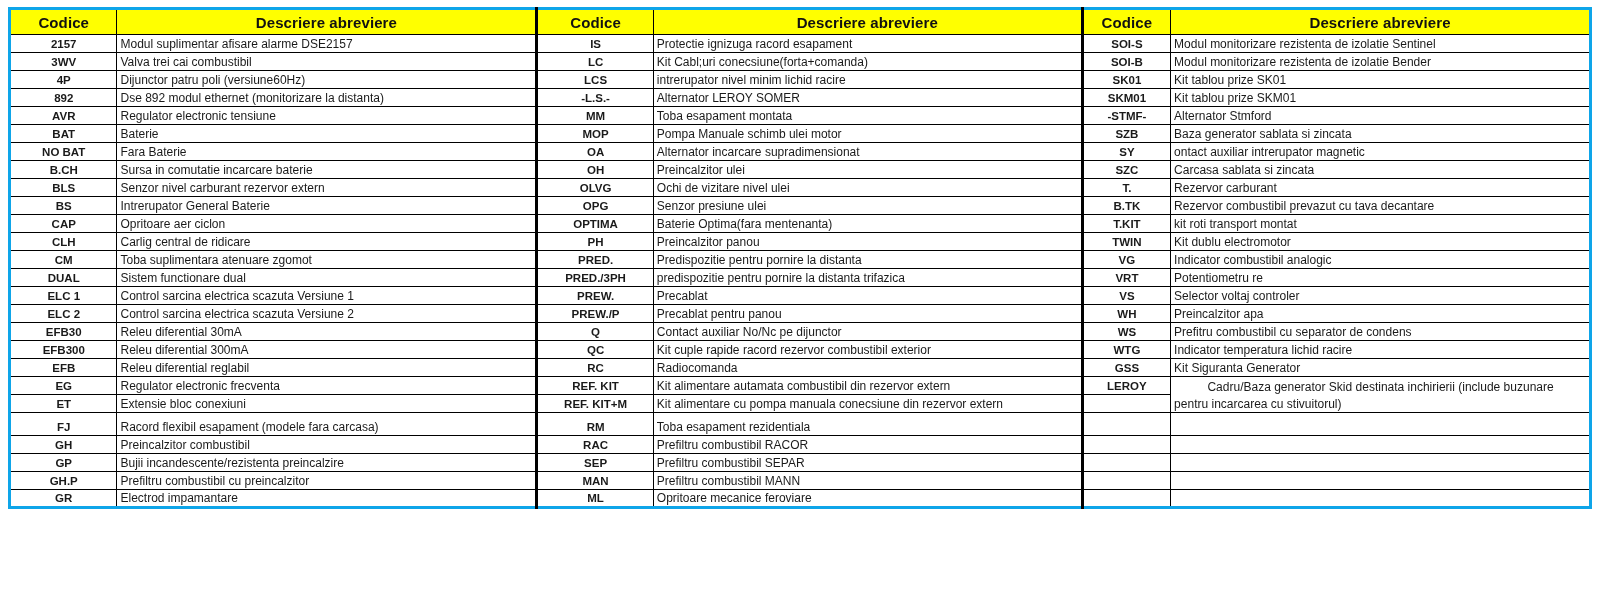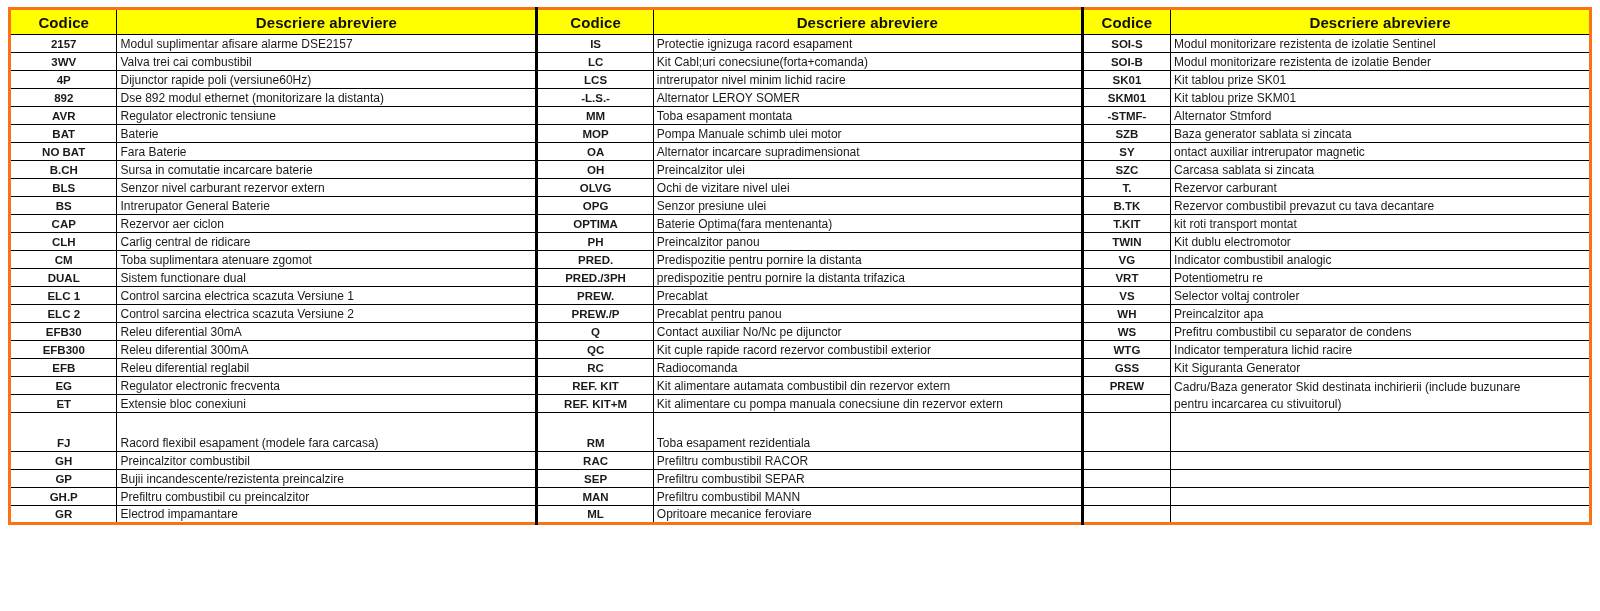--- a/index.html
+++ b/index.html
@@ -1,53 +1,53 @@
 <!DOCTYPE html>
 <html style="--header-bg: #FFFF00;"><head>
 <meta charset="utf-8">
 <style>
   html,body { margin:0; padding:0; background:#ffffff; }
   .sheet { padding:7px 6px 7px 8px; width:1584px; }
   table.abbrev {
     border-collapse:collapse;
     table-layout:fixed;
     width:1584px;
-    border:3px solid #f97316;
+    border:3px solid #0ea5e9;
     font-family:"Liberation Sans","DejaVu Sans",sans-serif;
     background:#fff;
   }
   th, td {
     border:1px solid #000;
     overflow:hidden;
     white-space:nowrap;
     box-sizing:border-box;
   }
   thead tr { height:26px; }
   thead th {
     background:var(--header-bg,#FFFF00);
     color:#111;
     font-size:15px;
     font-weight:bold;
     text-align:center;
     vertical-align:middle;
     letter-spacing:0.1px;
   }
   tbody tr { height:18px; }
-  tbody tr.tall { height:39px; }
+  tbody tr.tall { height:23px; }
   td {
     font-size:12px;
     color:#1a1a1a;
     vertical-align:bottom;
     padding:0 2px 1px 2px;
     line-height:14px;
   }
   td.code { font-weight:bold; text-align:center; font-size:11.5px; }
   td.desc { text-align:left; padding-left:3px; }
   .gstart { border-left:3px solid #000 !important; }
-  td.merge-down { border-bottom-style:hidden; }
+  td.merge-down { border-bottom-style:hidden;text-align:center; }
   td.merge-up { border-top-style:hidden; }
 </style>
 </head>
 <body>
 
 <div class="sheet">
   <table class="abbrev">
     <colgroup>
       <col style="width:107px">
         <col style="width:418px">
@@ -78,21 +78,21 @@
         <tr>
           <td class="code">3WV</td>
           <td class="desc">Valva trei cai combustibil</td>
           <td class="code gstart">LC</td>
           <td class="desc">Kit Cabl;uri conecsiune(forta+comanda)</td>
           <td class="code gstart">SOI-B</td>
           <td class="desc">Modul monitorizare rezistenta de izolatie Bender</td>
         </tr>
         <tr>
           <td class="code">4P</td>
-          <td class="desc">Dijunctor rapide poli (versiune60Hz)</td>
+          <td class="desc">Dijunctor patru poli (versiune60Hz)</td>
           <td class="code gstart">LCS</td>
           <td class="desc">intrerupator nivel minim lichid racire</td>
           <td class="code gstart">SK01</td>
           <td class="desc">Kit tablou prize SK01</td>
         </tr>
         <tr>
           <td class="code">892</td>
           <td class="desc">Dse 892 modul ethernet (monitorizare la distanta)</td>
           <td class="code gstart">-L.S.-</td>
           <td class="desc">Alternator LEROY SOMER</td>
@@ -142,21 +142,21 @@
         <tr>
           <td class="code">BS</td>
           <td class="desc">Intrerupator General Baterie</td>
           <td class="code gstart">OPG</td>
           <td class="desc">Senzor presiune ulei</td>
           <td class="code gstart">B.TK</td>
           <td class="desc">Rezervor combustibil prevazut cu tava decantare</td>
         </tr>
         <tr>
           <td class="code">CAP</td>
-          <td class="desc">Rezervor aer ciclon</td>
+          <td class="desc">Opritoare aer ciclon</td>
           <td class="code gstart">OPTIMA</td>
           <td class="desc">Baterie Optima(fara mentenanta)</td>
           <td class="code gstart">T.KIT</td>
           <td class="desc">kit roti transport montat</td>
         </tr>
         <tr>
           <td class="code">CLH</td>
           <td class="desc">Carlig central de ridicare</td>
           <td class="code gstart">PH</td>
           <td class="desc">Preincalzitor panou</td>
@@ -217,21 +217,21 @@
           <td class="code gstart">RC</td>
           <td class="desc">Radiocomanda</td>
           <td class="code gstart">GSS</td>
           <td class="desc">Kit Siguranta Generator</td>
         </tr>
         <tr>
           <td class="code">EG</td>
           <td class="desc">Regulator electronic frecventa</td>
           <td class="code gstart">REF. KIT</td>
           <td class="desc">Kit alimentare autamata combustibil din rezervor extern</td>
-          <td class="code gstart">PREW</td>
+          <td class="code gstart">LEROY</td>
           <td class="desc merge-down">Cadru/Baza generator Skid destinata inchirierii  (include buzunare</td>
         </tr>
         <tr>
           <td class="code">ET</td>
           <td class="desc">Extensie bloc conexiuni</td>
           <td class="code gstart">REF. KIT+M</td>
           <td class="desc">Kit alimentare cu pompa manuala conecsiune din rezervor extern</td>
           <td class="code gstart"></td>
           <td class="desc merge-up">pentru incarcarea cu stivuitorul)</td>
         </tr>

